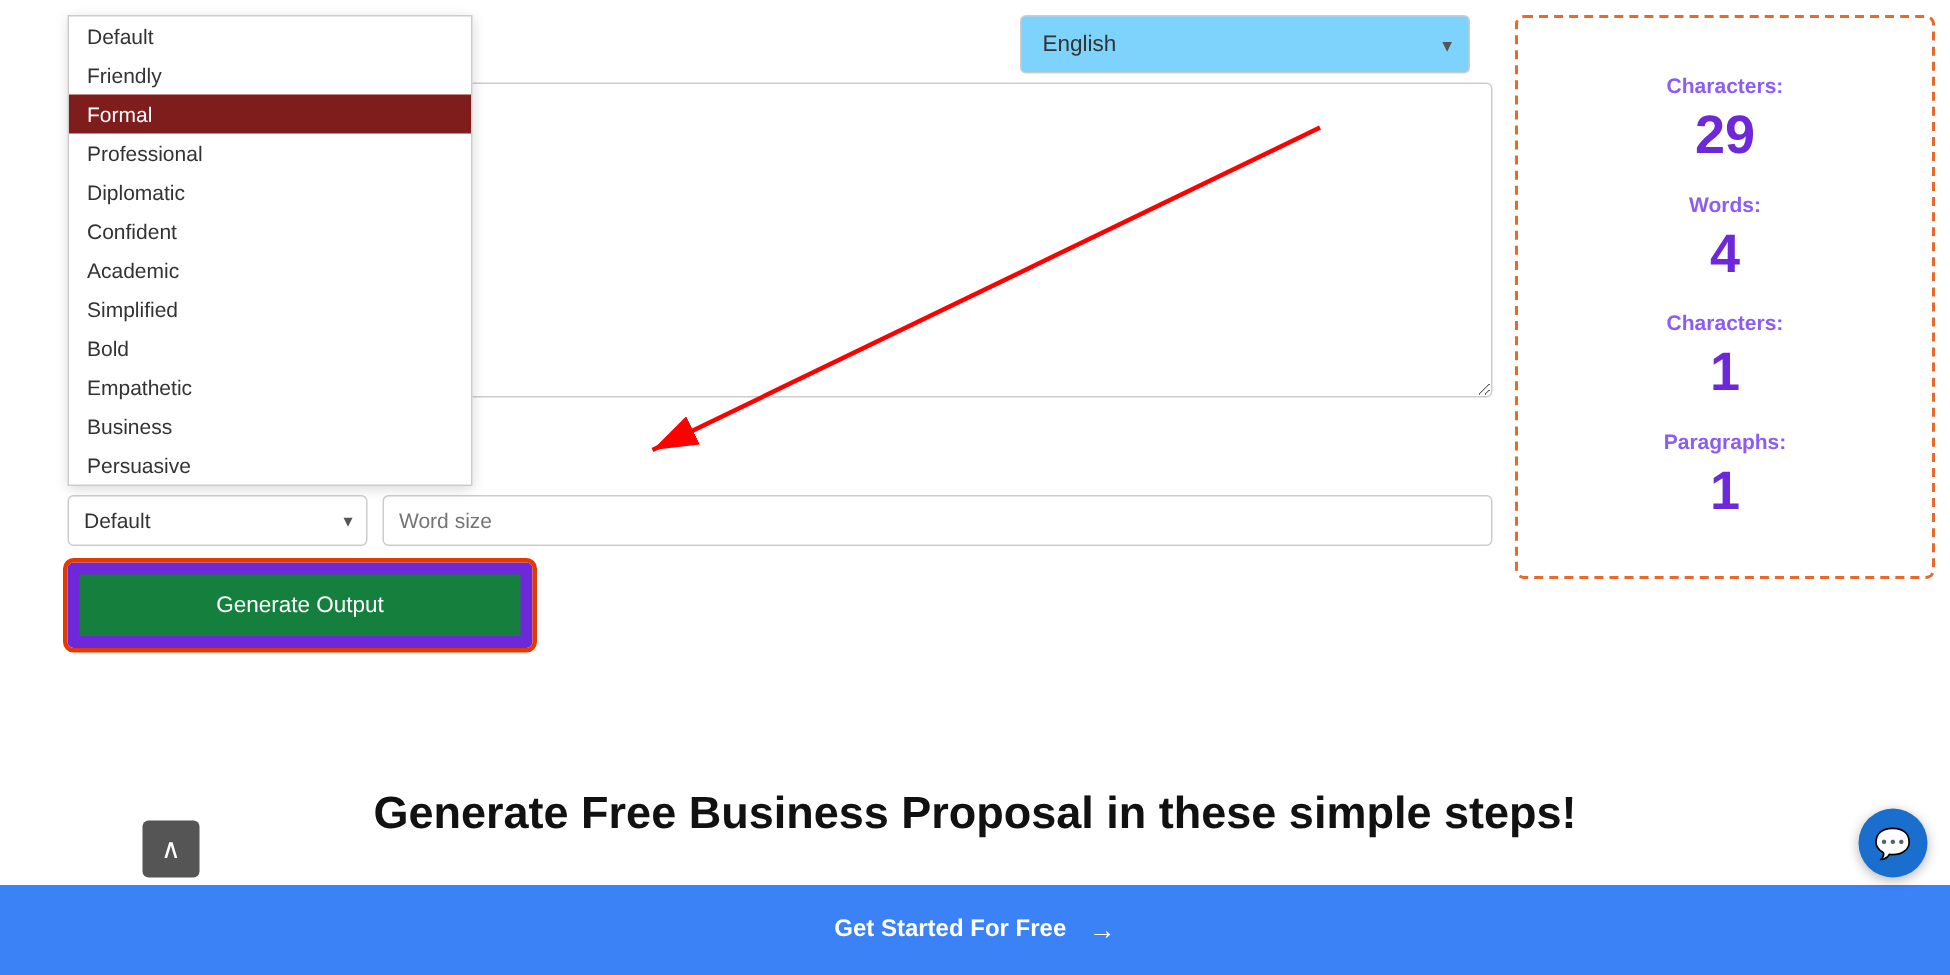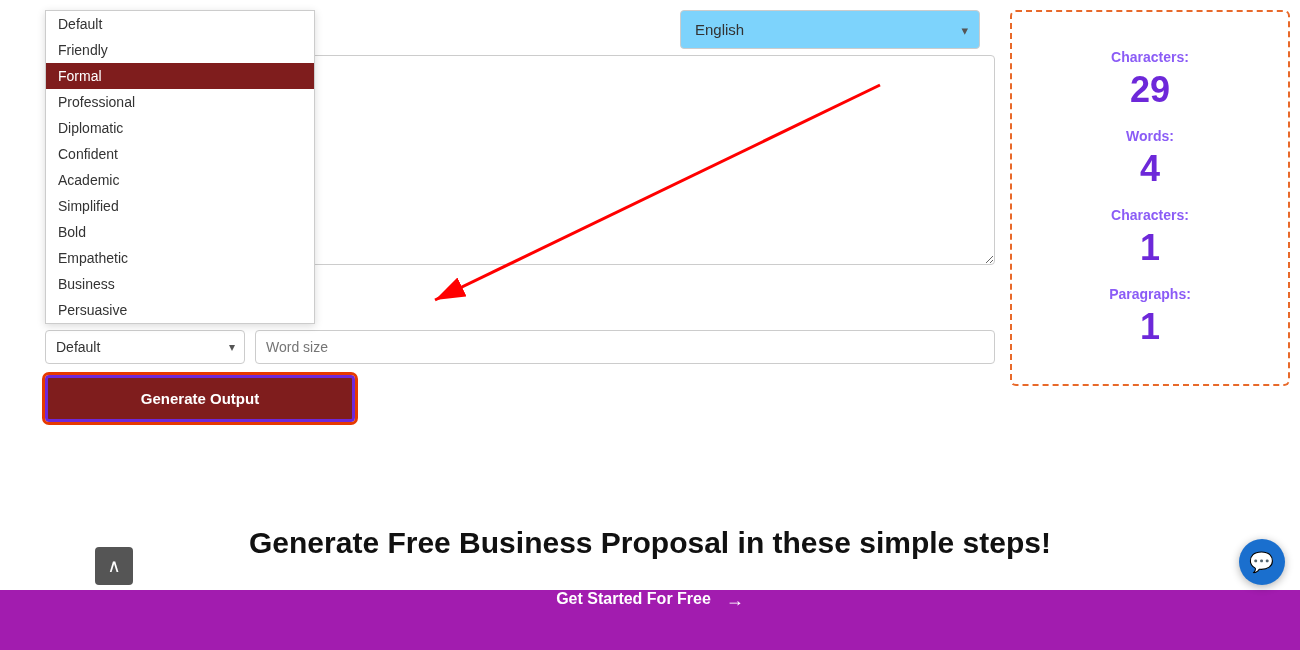--- a/index.html
+++ b/index.html
@@ -74,26 +74,26 @@
       border: 1px solid #ccc;
       border-radius: 4px;
       font-size: 14px;
       color: #999;
       background: #fff;
     }
 
     .generate-btn {
       width: 310px;
       padding: 12px;
-      background: #7f1d1d;
-      color: #fff;
-      border: 3px solid #6d28d9;
+      background: #15803d;
+      color: #fff;
+      border: 8px solid #6d28d9;
       border-radius: 4px;
       font-size: 15px;
-      font-weight: 700;
+      font-weight: 400;
       cursor: pointer;
       outline: 3px solid #e63900;
     }
 
     .lang-select-box {
       width: 100%;
       padding: 10px 14px;
       border: 1px solid #ccc;
       border-radius: 4px;
       font-size: 15px;
@@ -160,23 +160,23 @@
       color: #111;
       text-align: center;
     }
 
     .orange-footer {
       position: absolute;
       bottom: 0;
       left: 0;
       right: 0;
       height: 60px;
-      background: #a21caf;
+      background: #3b82f6;
       display: flex;
-      align-items: flex-start;
+      align-items: center;
       justify-content: center;
       gap: 15px;
     }
 
     .footer-cta {
       color: #fff;
       font-size: 16px;
       font-weight: 700;
     }
 

